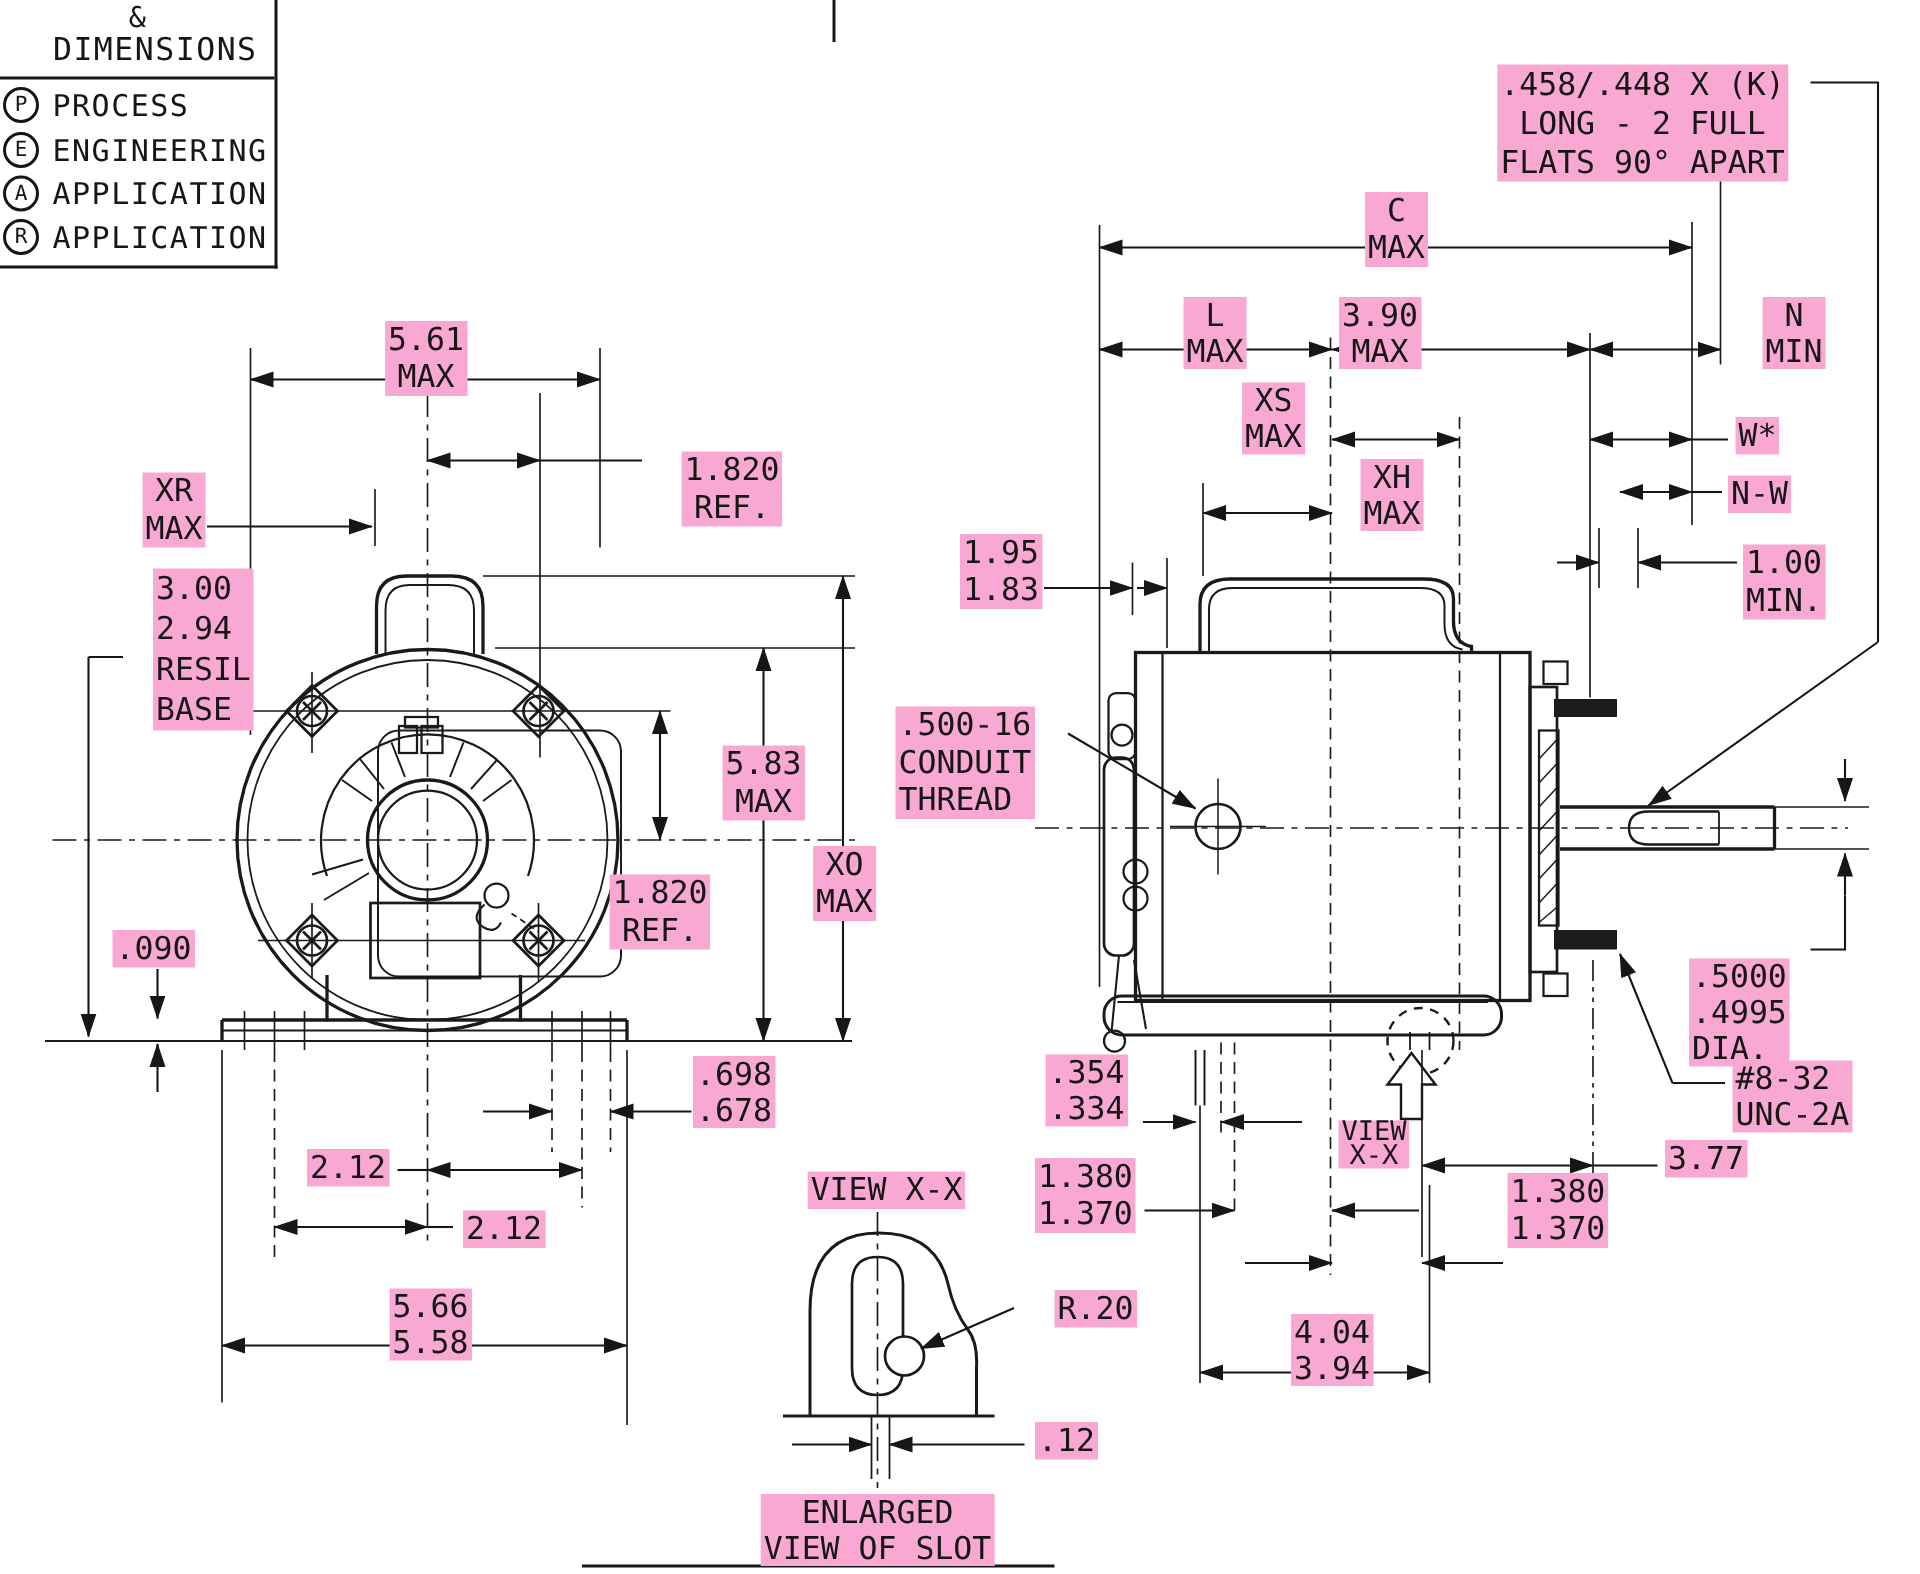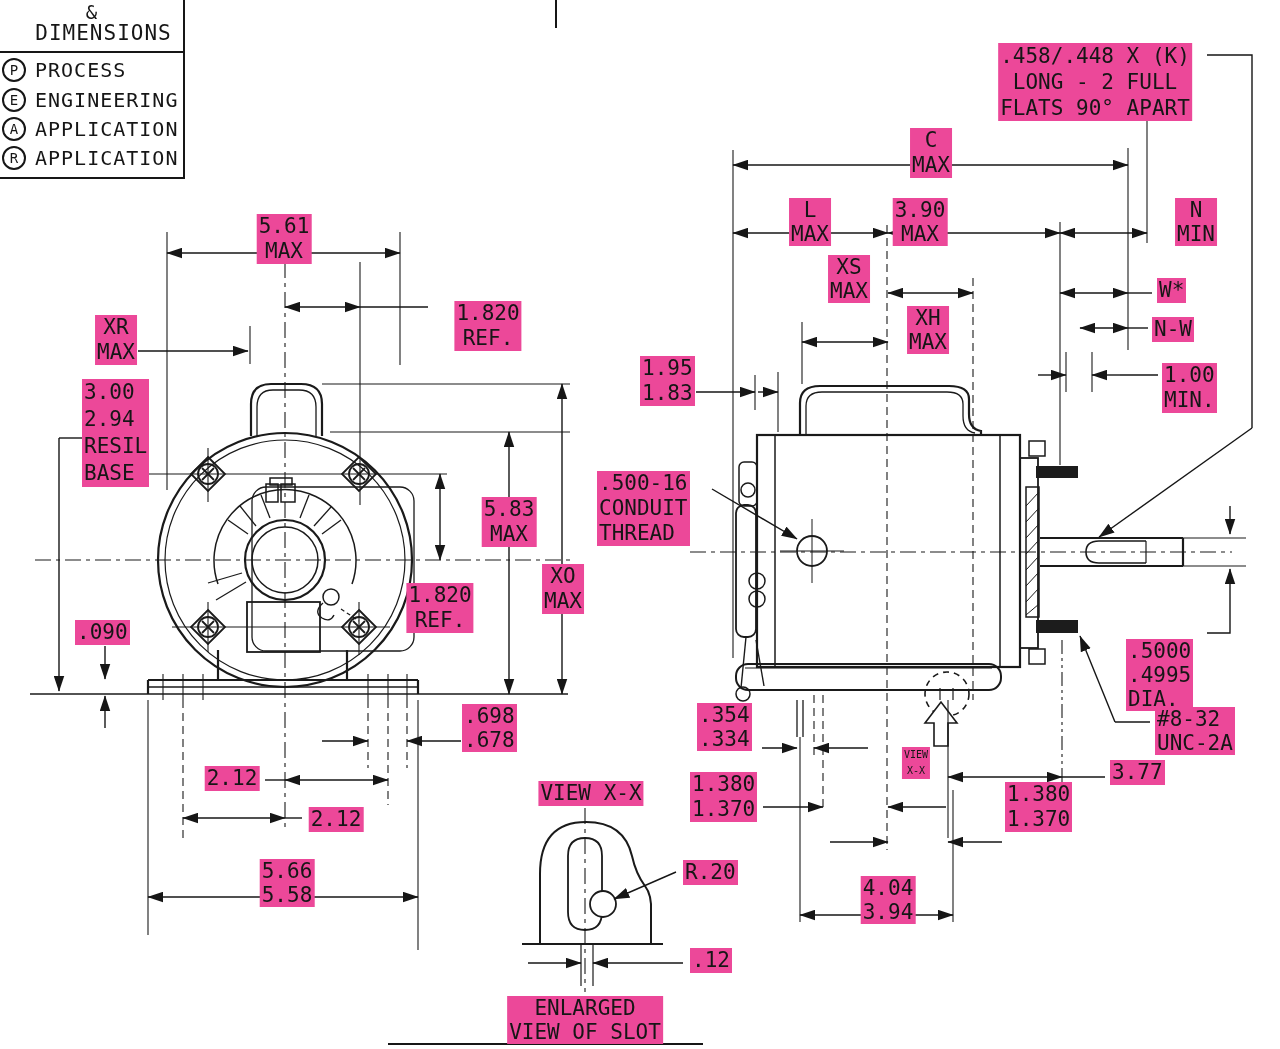--- a/index.html
+++ b/index.html
@@ -1,22 +1,22 @@
 <!DOCTYPE html>
 <html><head>
 <meta charset="utf-8">
 <style>
   html,body{margin:0;padding:0;}
   body{width:1280px;height:1049px;background:#ffffff;position:relative;overflow:hidden;
        font-family:"DejaVu Sans Mono",monospace;color:#161616;}
   svg{position:absolute;left:0;top:0;z-index:1;}
   .lbl{position:absolute;font:21px/25px "DejaVu Sans Mono",monospace;color:#161616;
-       white-space:pre;background:#ec4899;padding:0 2px;z-index:3;}
+       white-space:pre;background:#f9a8d4;padding:0 2px;z-index:3;}
   .ctr{transform:translateX(-50%);text-align:center;}
-  .sm{font-size:10px;line-height:16px;}
+  .sm{font-size:18px;line-height:16px;}
   
   .legend{position:absolute;left:0;top:0;width:183px;height:177px;z-index:4;
           border-right:2px solid #161616;border-bottom:2px solid #161616;background:#fff;}
   .legend .divider{position:absolute;left:0;top:51px;width:100%;height:0;border-top:2px solid #161616;}
   .leg-amp{position:absolute;left:0;top:2px;width:100%;text-align:center;font-size:19px;line-height:20px;}
   .leg-title{position:absolute;left:0;top:21px;width:100%;text-align:center;font-size:21px;letter-spacing:1px;margin-left:12px;}
   .leg-row{position:absolute;left:2px;display:flex;align-items:center;height:24px;}
   .leg-badge{width:20px;height:20px;border:2px solid #161616;border-radius:50%;
              font-size:14px;line-height:20px;text-align:center;flex:0 0 auto;}
   .leg-label{margin-left:9px;font-size:20px;letter-spacing:1px;}
@@ -308,21 +308,21 @@
     <span class="leg-label">APPLICATION</span>
   </div>
 </div>
 
 <div class="lbl ctr" style="left:284px;top:214px">5.61
 MAX</div>
 <div class="lbl ctr" style="left:488px;top:301px">1.820
 REF.</div>
 <div class="lbl ctr" style="left:116px;top:315px">XR
 MAX</div>
-<div class="lbl" style="left:82px;top:379px;line-height:27px">3.00
+<div class="lbl" style="left:102px;top:379px;line-height:27px">3.00
 2.94
 RESIL
 BASE</div>
 <div class="lbl" style="left:75px;top:620px">.090</div>
 <div class="lbl ctr" style="left:509px;top:497px">5.83
 MAX</div>
 <div class="lbl ctr" style="left:563px;top:564px">XO
 MAX</div>
 <div class="lbl ctr" style="left:440px;top:583px">1.820
 REF.</div>
@@ -368,16 +368,16 @@
 <div class="lbl" style="left:690px;top:772px;line-height:25px">1.380
 1.370</div>
 <div class="lbl sm ctr" style="left:916px;top:747px">VIEW
 X-X</div>
 <div class="lbl" style="left:1005px;top:782px;line-height:25px">1.380
 1.370</div>
 <div class="lbl ctr" style="left:888px;top:876px;line-height:24px">4.04
 3.94</div>
 
 <div class="lbl ctr" style="left:591px;top:781px">VIEW X-X</div>
-<div class="lbl" style="left:683px;top:860px">R.20</div>
+<div class="lbl" style="left:703px;top:860px">R.20</div>
 <div class="lbl" style="left:690px;top:948px">.12</div>
 <div class="lbl ctr" style="left:585px;top:996px;line-height:24px">ENLARGED
 VIEW OF SLOT</div>
 
 </body></html>

